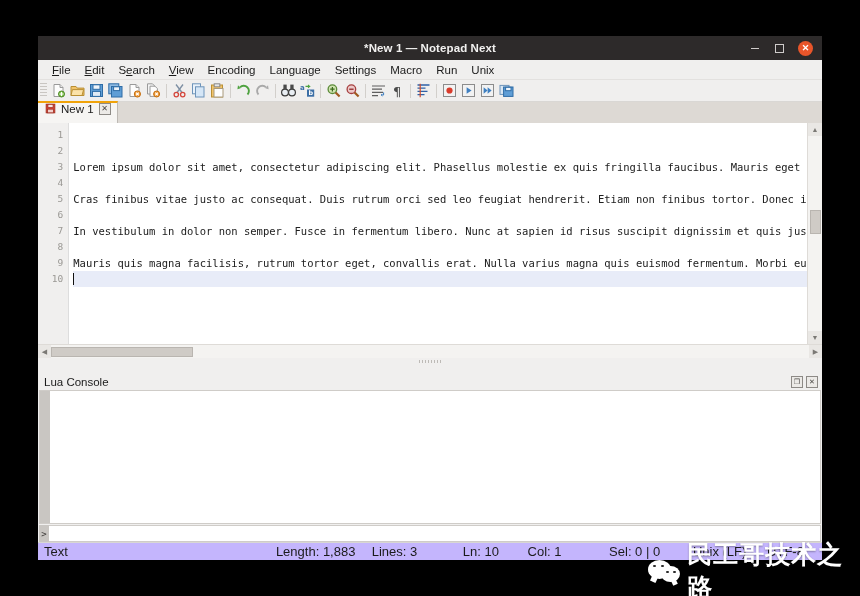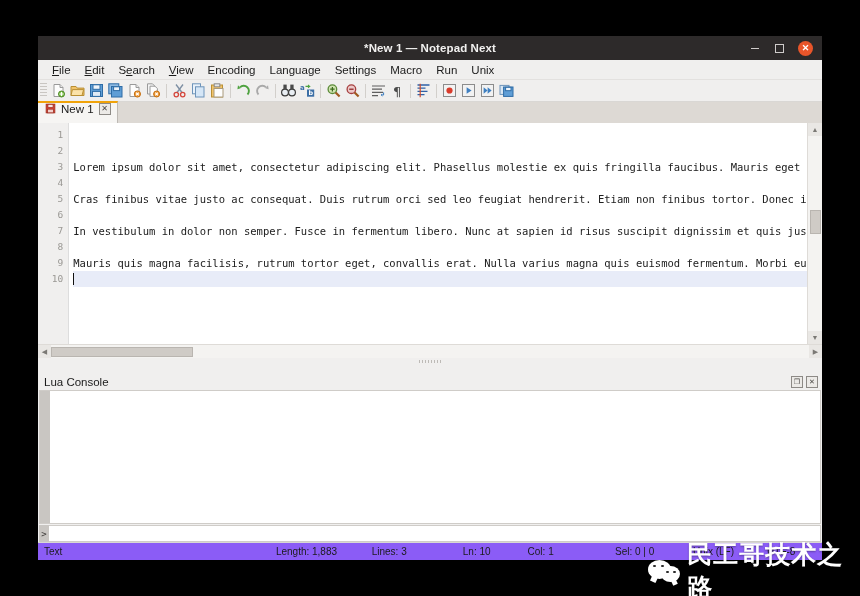--- a/index.html
+++ b/index.html
@@ -90,22 +90,22 @@
     font-size:7px;line-height:1;color:#4a4845;background:#eceae7;cursor:default;}
   .console-body{flex:1 1 auto;display:flex;min-height:0;background:#fff;border:1px solid #cfccc8;margin:0 1px;}
   .console-gutter{width:10px;background:#c9c6c2;}
   .console-out{flex:1 1 auto;background:#fff;}
   .console-input{height:17px;display:flex;align-items:stretch;margin:1px 1px 0 1px;}
   .prompt{width:10px;background:#c9c6c2;display:flex;align-items:center;justify-content:center;
     font-family:"DejaVu Sans Mono",monospace;font-size:9px;color:#3d3b38;}
   .prompt-field{flex:1 1 auto;background:#fff;border:1px solid #cfccc8;border-left:none;}
   
   .statusbar{
-    height:17px;background:#8b5cf6;border-top:1px solid #d9d7d4;display:flex;align-items:center;
-    font-size:10px;color:#1b1b1b;flex:0 0 auto;position:relative;
+    height:17px;background:#c4b5fd;border-top:1px solid #d9d7d4;display:flex;align-items:center;
+    font-size:13px;color:#1b1b1b;flex:0 0 auto;position:relative;
   }
   .st{padding:0 8px;white-space:nowrap;}
   .st.doctype{width:230px;padding-left:6px;}
   .st.len{width:85px;}
   .st.lines{width:80px;}
   .st.ln{width:52px;}
   .st.col{width:52px;}
   .st.sel{width:90px;text-align:center;}
   .st.eol{width:62px;}
   .st.enc{width:50px;}

